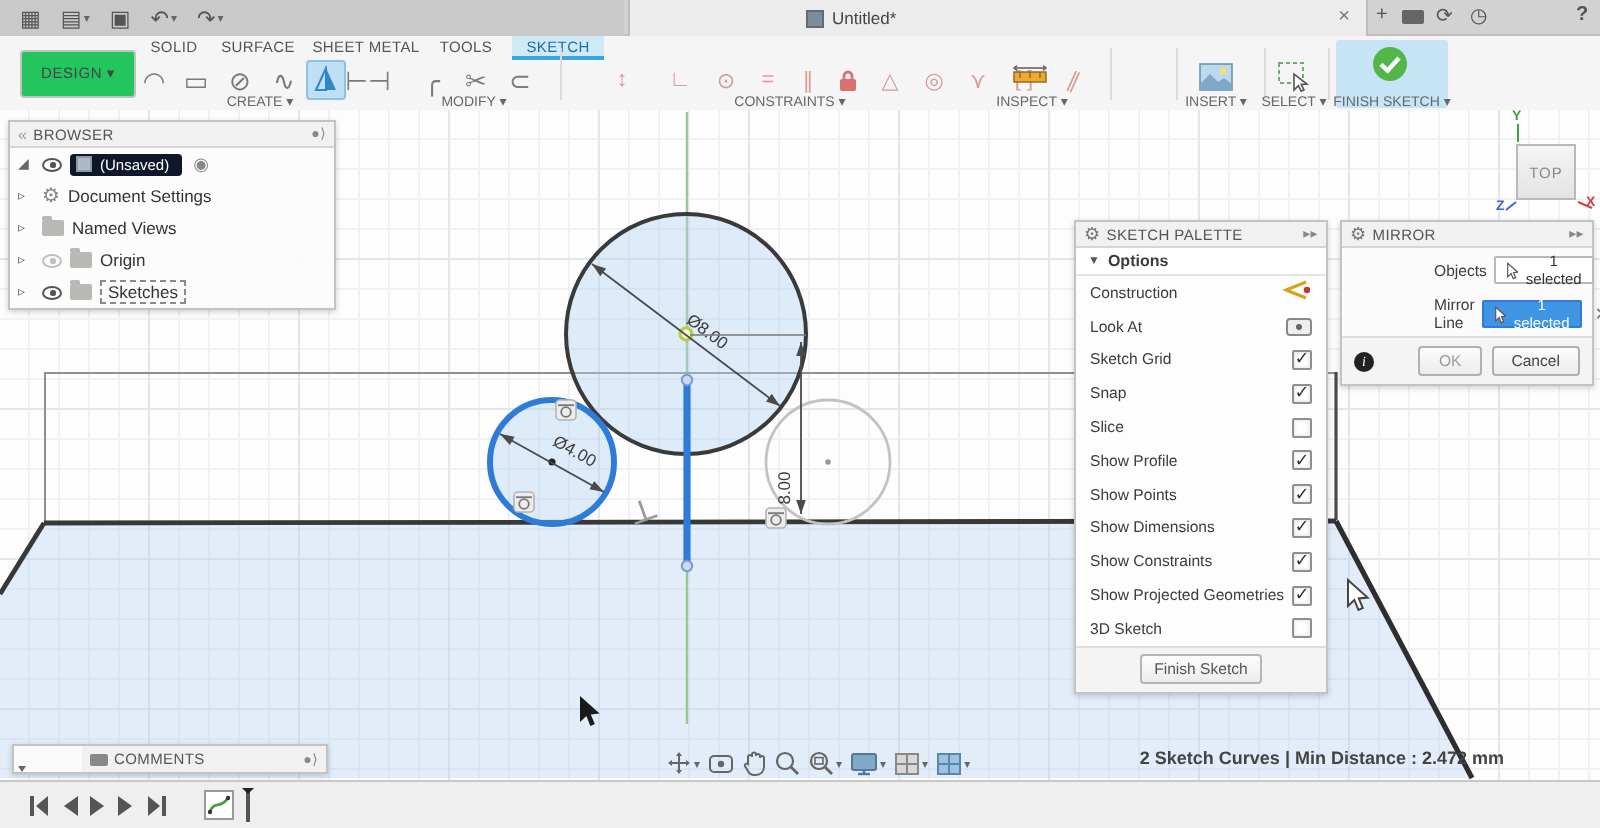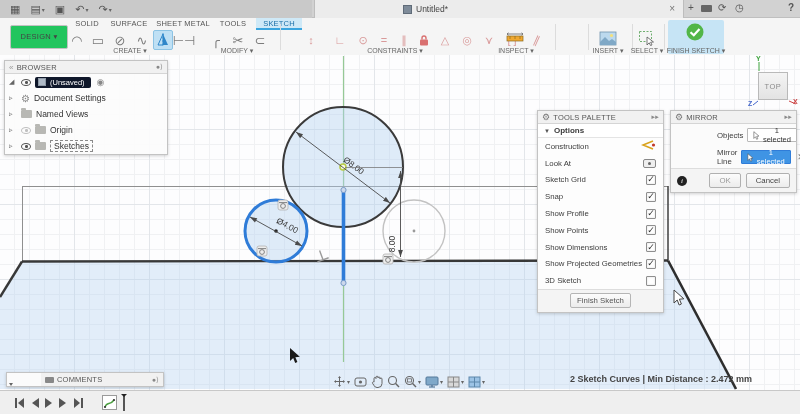--- a/index.html
+++ b/index.html
@@ -329,21 +329,21 @@
       <span class="tri">▹</span>
       <span class="eye"></span>
       <span class="folder"></span>
       <span class="lbl dashed">Sketches</span>
     </div>
   </div>
 
   <div id="palette" class="panel">
     <div class="phead">
       <span class="gear">⚙</span>
-      <span>TOOLS PALETTE</span>
+      <span>SKETCH PALETTE</span>
       <span class="expand">▸▸</span>
     </div>
     <div class="opts-head">
       <span style="font-size:6px;color:#555;">▼</span>
       <span>Options</span>
     </div>
 
     <div class="prow">
       <span class="plabel">Construction</span>
       <span class="ctl">
@@ -359,29 +359,37 @@
     </div>
     <div class="prow">
       <span class="plabel">Sketch Grid</span>
       <span class="ctl cb checked"></span>
     </div>
     <div class="prow">
       <span class="plabel">Snap</span>
       <span class="ctl cb checked"></span>
     </div>
     <div class="prow">
+      <span class="plabel">Slice</span>
+      <span class="ctl cb"></span>
+    </div>
+    <div class="prow">
       <span class="plabel">Show Profile</span>
       <span class="ctl cb checked"></span>
     </div>
     <div class="prow">
       <span class="plabel">Show Points</span>
       <span class="ctl cb checked"></span>
     </div>
     <div class="prow">
       <span class="plabel">Show Dimensions</span>
+      <span class="ctl cb checked"></span>
+    </div>
+    <div class="prow">
+      <span class="plabel">Show Constraints</span>
       <span class="ctl cb checked"></span>
     </div>
     <div class="prow">
       <span class="plabel">Show Projected Geometries</span>
       <span class="ctl cb checked"></span>
     </div>
     <div class="prow">
       <span class="plabel">3D Sketch</span>
       <span class="ctl cb"></span>
     </div>

